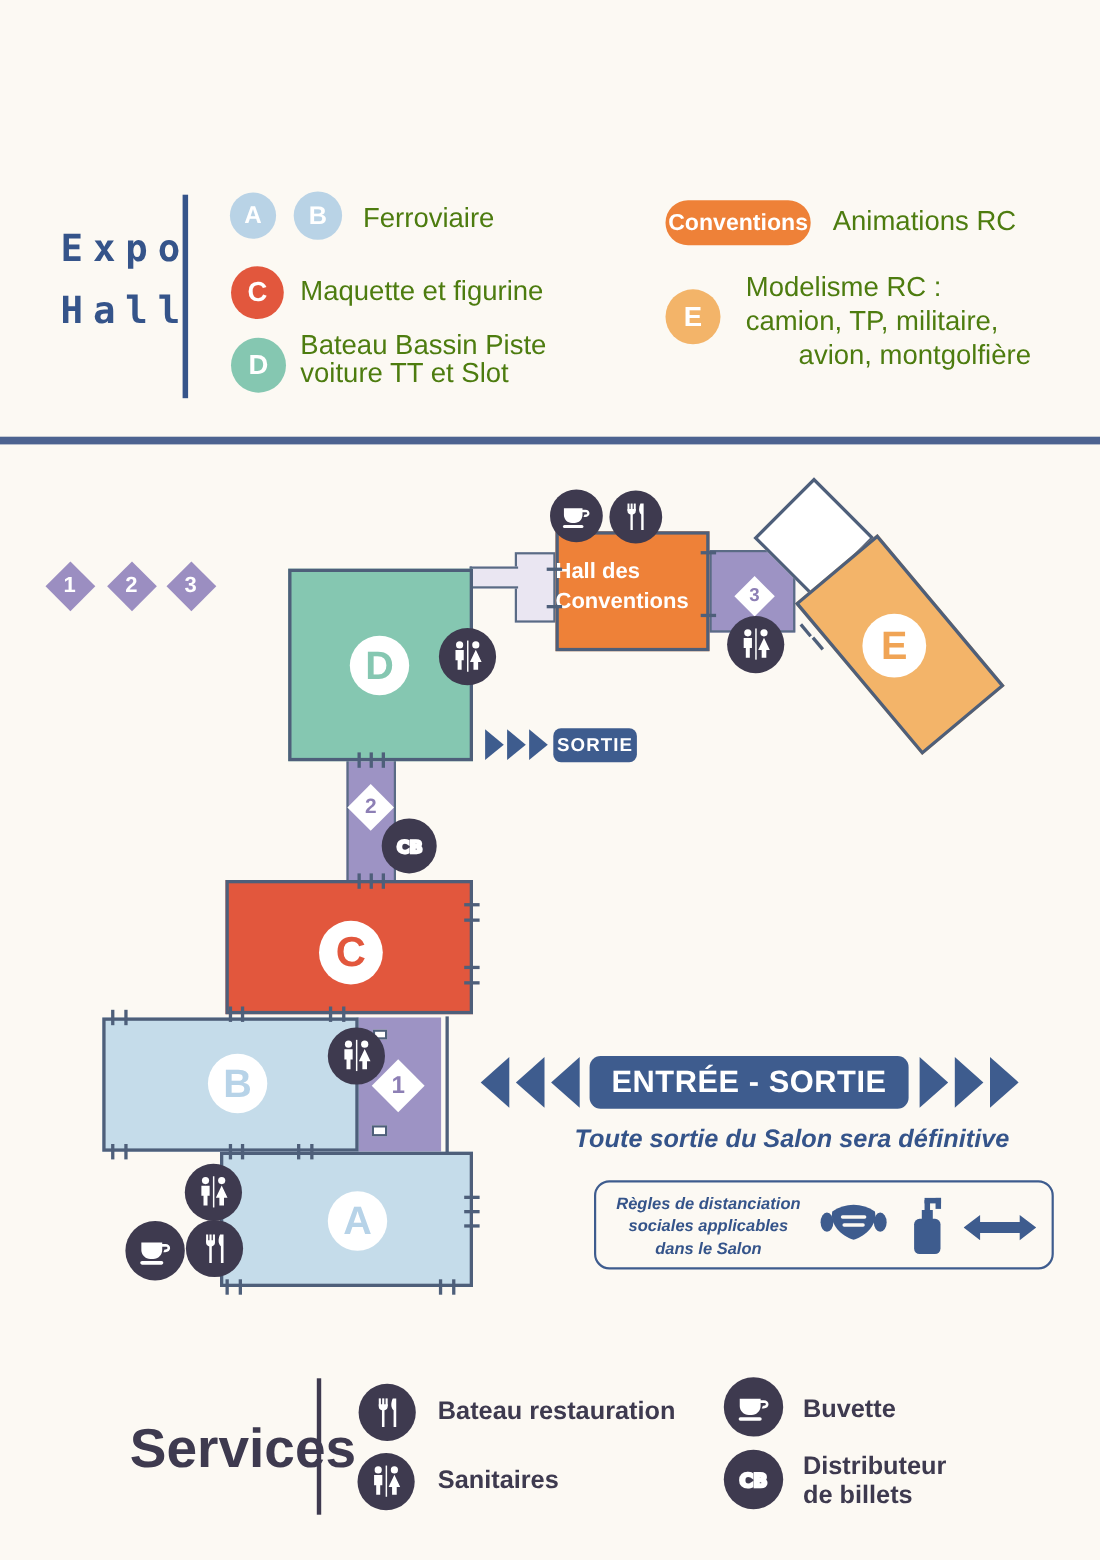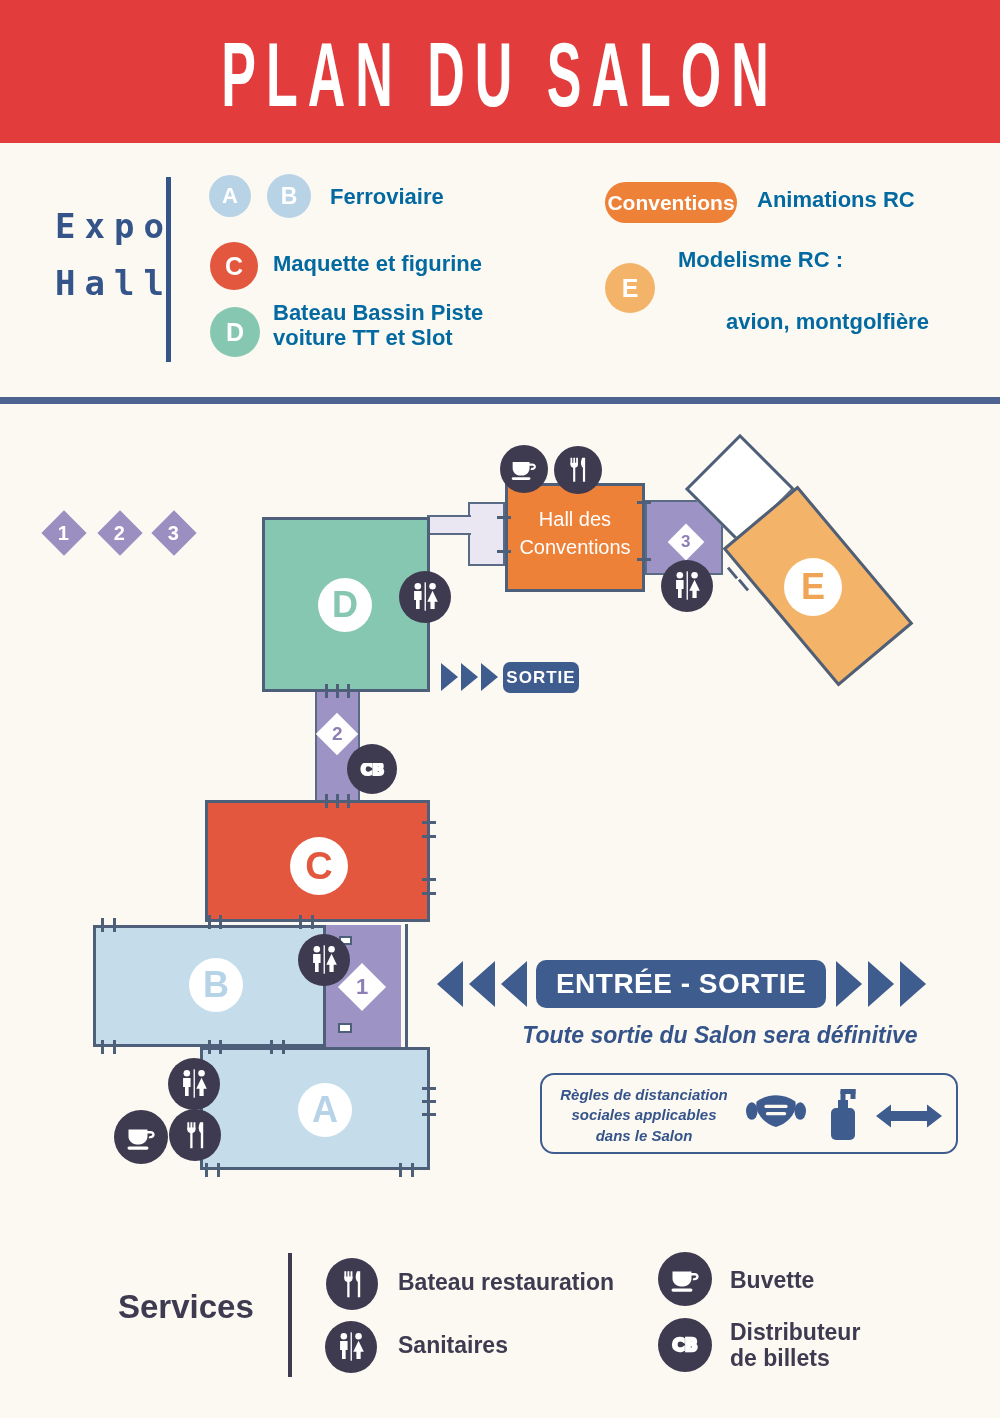--- a/index.html
+++ b/index.html
@@ -8,21 +8,21 @@
   
   .header{position:absolute;left:0;top:0;width:1000px;height:143px;background:#e23d3c;}
   .title{position:absolute;left:0;right:0;top:22px;text-align:center;color:#fff;
          font-weight:bold;font-size:52px;letter-spacing:10px;
          transform:scaleY(1.75);transform-origin:top center;white-space:nowrap;}
   .expo{position:absolute;font-family:"DejaVu Sans Mono",monospace;font-weight:bold;
         font-size:34px;letter-spacing:9px;color:#35548a;}
   .vline{position:absolute;background:#35548a;}
   .badge-circle{position:absolute;border-radius:50%;display:flex;align-items:center;
         justify-content:center;color:#fff;font-weight:bold;}
-  .leg-label{position:absolute;font-weight:bold;font-size:22px;color:#0369a1;white-space:nowrap;}
+  .leg-label{position:absolute;font-weight:normal;font-size:25px;color:#4d7c0f;white-space:nowrap;}
   .pill{position:absolute;background:#ee8138;border-radius:21px;display:flex;align-items:center;
         justify-content:center;color:#fff;font-weight:bold;font-size:21px;}
   .divider-bar{position:absolute;left:0;top:397px;width:1000px;height:7px;background:#4d6390;}
   
   .galeries{position:absolute;font-weight:bold;font-size:40px;color:#9b8ec1;}
   .diamond{position:absolute;transform:rotate(45deg);display:flex;align-items:center;justify-content:center;}
   .diamond>span{transform:rotate(-45deg);font-weight:bold;}
   .d-purple{background:#9b8ec1;color:#fff;}
   .d-white{background:#fff;color:#8d7fb5;}
   .block{position:absolute;border:3px solid #4e5f7a;box-sizing:border-box;}
@@ -43,23 +43,23 @@
   .tri-br{position:absolute;width:0;height:0;border-top:23px solid transparent;
         border-bottom:23px solid transparent;border-left:26px solid #3e5c8e;}
   .signbox{position:absolute;background:#3e5c8e;color:#fff;font-weight:bold;border-radius:8px;
         display:flex;align-items:center;justify-content:center;}
   .note{position:absolute;font-style:italic;font-weight:600;font-size:23px;color:#35548a;text-align:center;}
   .rules-box{position:absolute;border:2px solid #3e5c8e;border-radius:14px;box-sizing:border-box;}
   .rules-text{position:absolute;font-size:15px;font-weight:bold;font-style:italic;color:#35548a;
         text-align:center;line-height:1.35;}
   .blue-icon{fill:#3e5c8e;}
   
-  .svc-title{position:absolute;font-weight:bold;font-size:33px;color:#3e3a4f;}
+  .svc-title{position:absolute;font-weight:bold;font-size:50px;color:#3e3a4f;}
   .svc-label{position:absolute;font-weight:bold;font-size:23px;color:#3e3a4f;line-height:1.12;white-space:nowrap;}
-  .hall-text{position:absolute;color:#fff;font-weight:normal;font-size:20px;text-align:center;line-height:1.4;}
+  .hall-text{position:absolute;color:#fff;font-weight:bold;font-size:20px;line-height:1.4;}
 </style>
 </head>
 <body>
 
 <svg width="0" height="0" style="position:absolute">
   <defs>
     <symbol id="i-toilets" viewBox="0 0 40 40">
       <circle cx="12.3" cy="8.6" r="3.4" fill="#fff"></circle>
       <path d="M8.4 13.4h7.8v9.6h-2v9.2H10.4v-9.2H8.4z" fill="#fff"></path>
       <circle cx="27.6" cy="8.6" r="3.4" fill="#fff"></circle>
@@ -96,23 +96,20 @@
       <rect x="26.5" y="4" width="5" height="10" class="blue-icon"></rect>
     </symbol>
     <symbol id="i-dblarrow" viewBox="0 0 66 32">
       <path d="M0 16 L15 4.5 v6.5 h36 V4.5 L66 16 L51 27.5 V21 H15 v6.5 z" class="blue-icon"></path>
     </symbol>
   </defs>
 </svg>
 
 <div class="canvas">
 
-  <div class="header">
-    <div class="title">PLAN DU SALON</div>
-  </div>
 
   <div class="expo" style="left:55px;top:206px;">Expo</div>
   <div class="expo" style="left:55px;top:263px;">Hall</div>
   <div class="vline" style="left:166px;top:177px;width:5px;height:185px;"></div>
 
   <div class="badge-circle" style="left:209px;top:175px;width:42px;height:42px;background:#b9d3e6;font-size:22px;">
       <span>A</span>
     </div>
   <div class="badge-circle" style="left:267px;top:174px;width:44px;height:44px;background:#b9d3e6;font-size:23px;">
       <span>B</span>
@@ -132,20 +129,21 @@
 
   <div class="pill" style="left:605px;top:182px;width:132px;height:41px;">
       <span>Conventions</span>
     </div>
   <div class="leg-label" style="left:757px;top:187px;">Animations RC</div>
 
   <div class="badge-circle" style="left:605px;top:263px;width:50px;height:50px;background:#f3b469;font-size:25px;">
       <span>E</span>
     </div>
   <div class="leg-label" style="left:678px;top:247px;">Modelisme RC :</div>
+  <div class="leg-label" style="left:678px;top:278px;">camion, TP, militaire,</div>
   <div class="leg-label" style="left:678px;top:309px;margin-left:48px;">avion, montgolfière</div>
 
   <div class="divider-bar"></div>
 
   <div class="diamond d-purple" style="left:48px;top:517px;width:32px;height:32px;">
       <span style="font-size:20px;">1</span>
     </div>
   <div class="diamond d-purple" style="left:104px;top:517px;width:32px;height:32px;">
       <span style="font-size:20px;">2</span>
     </div>

